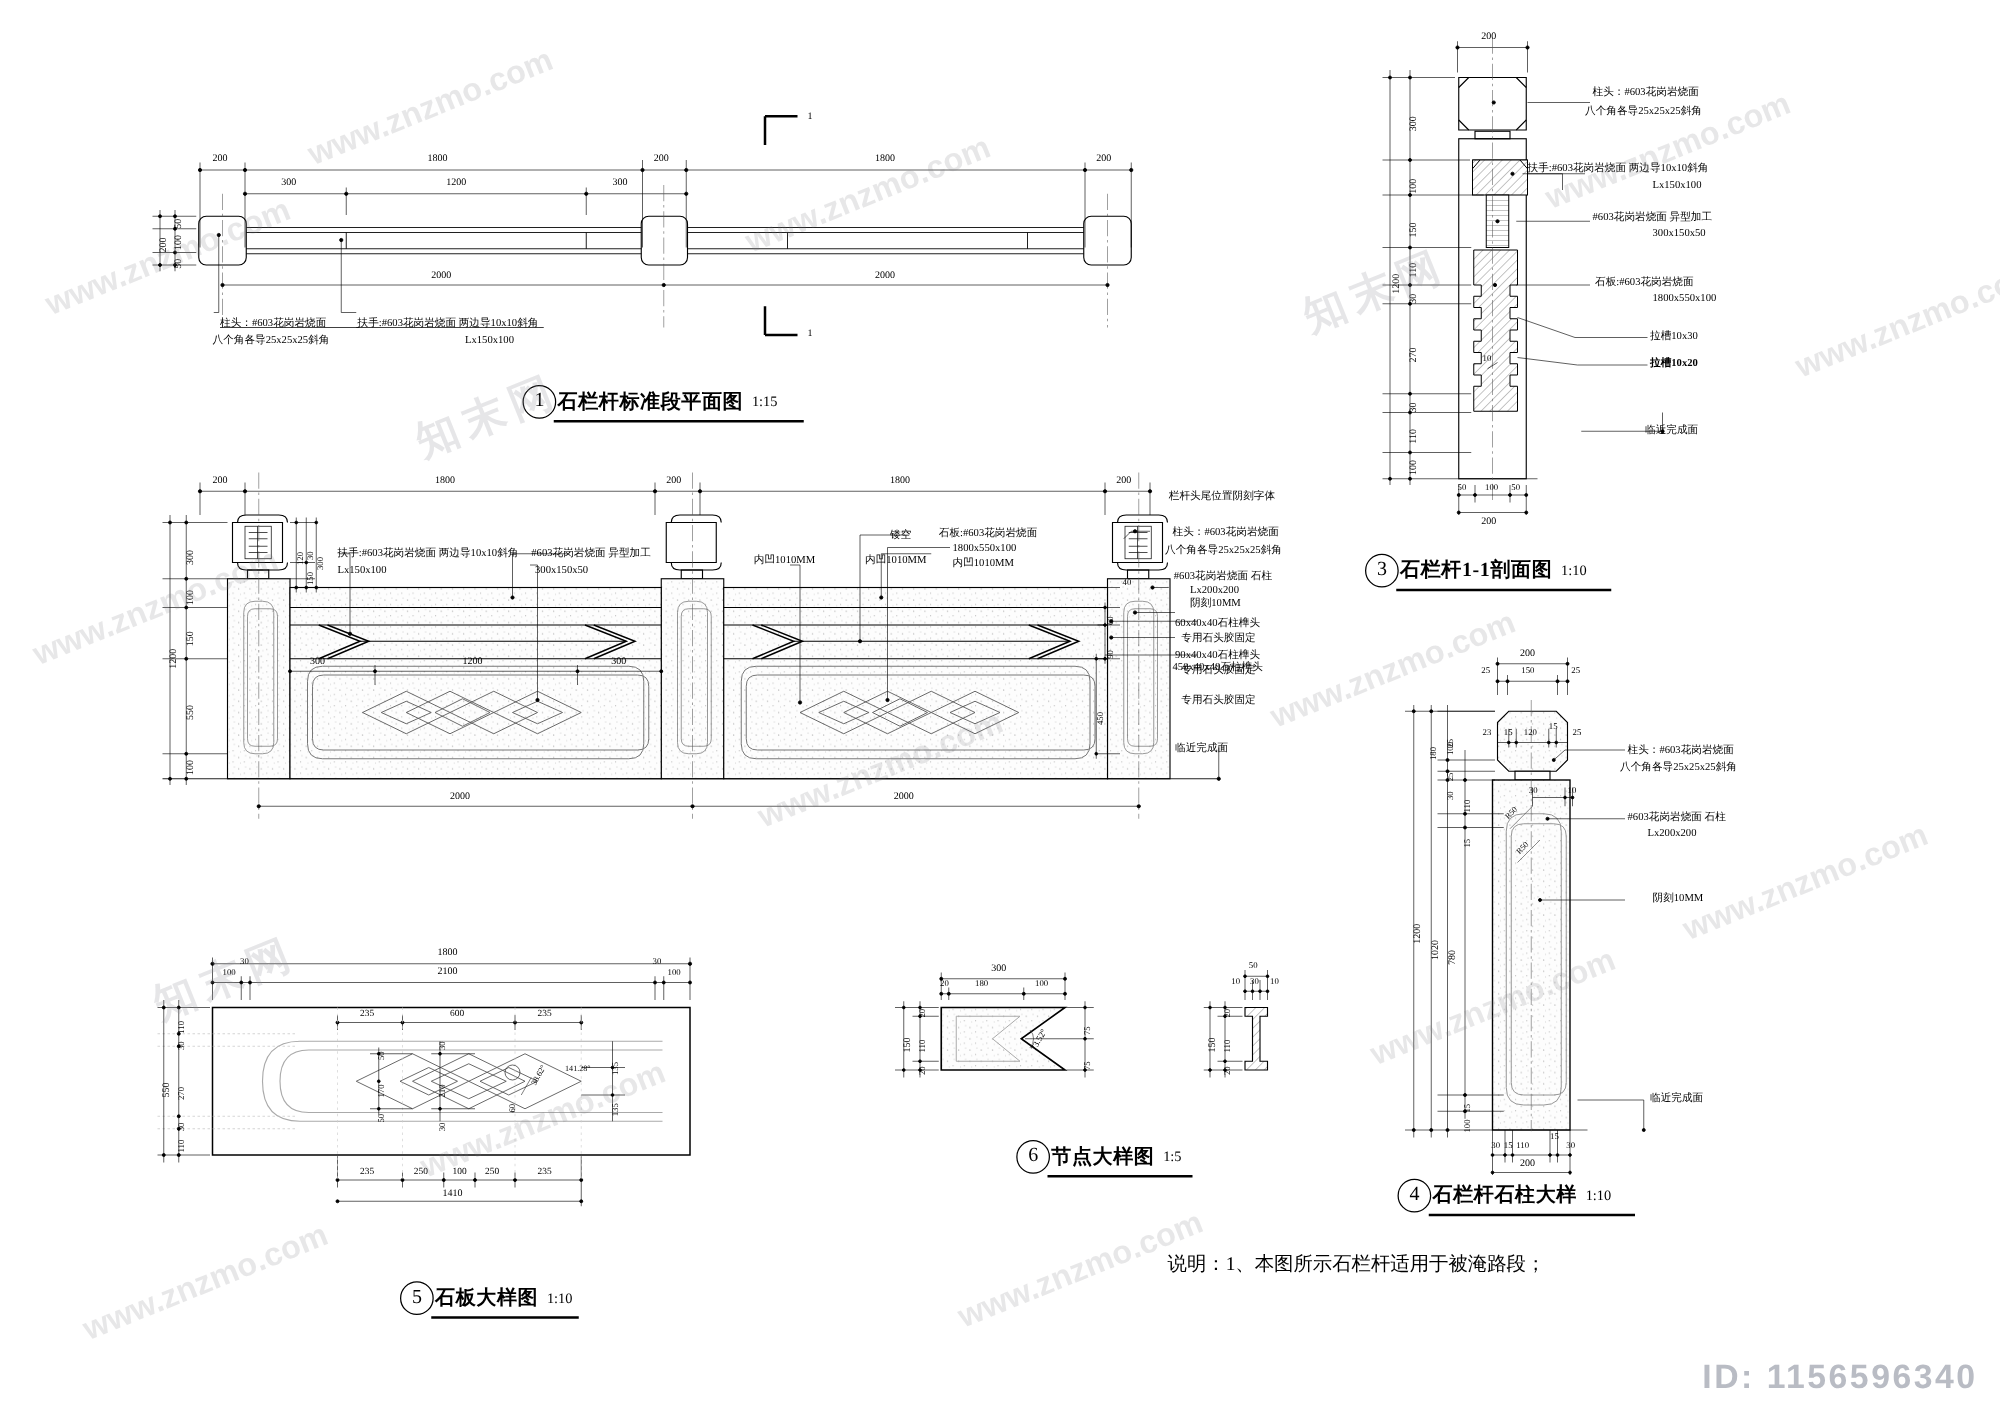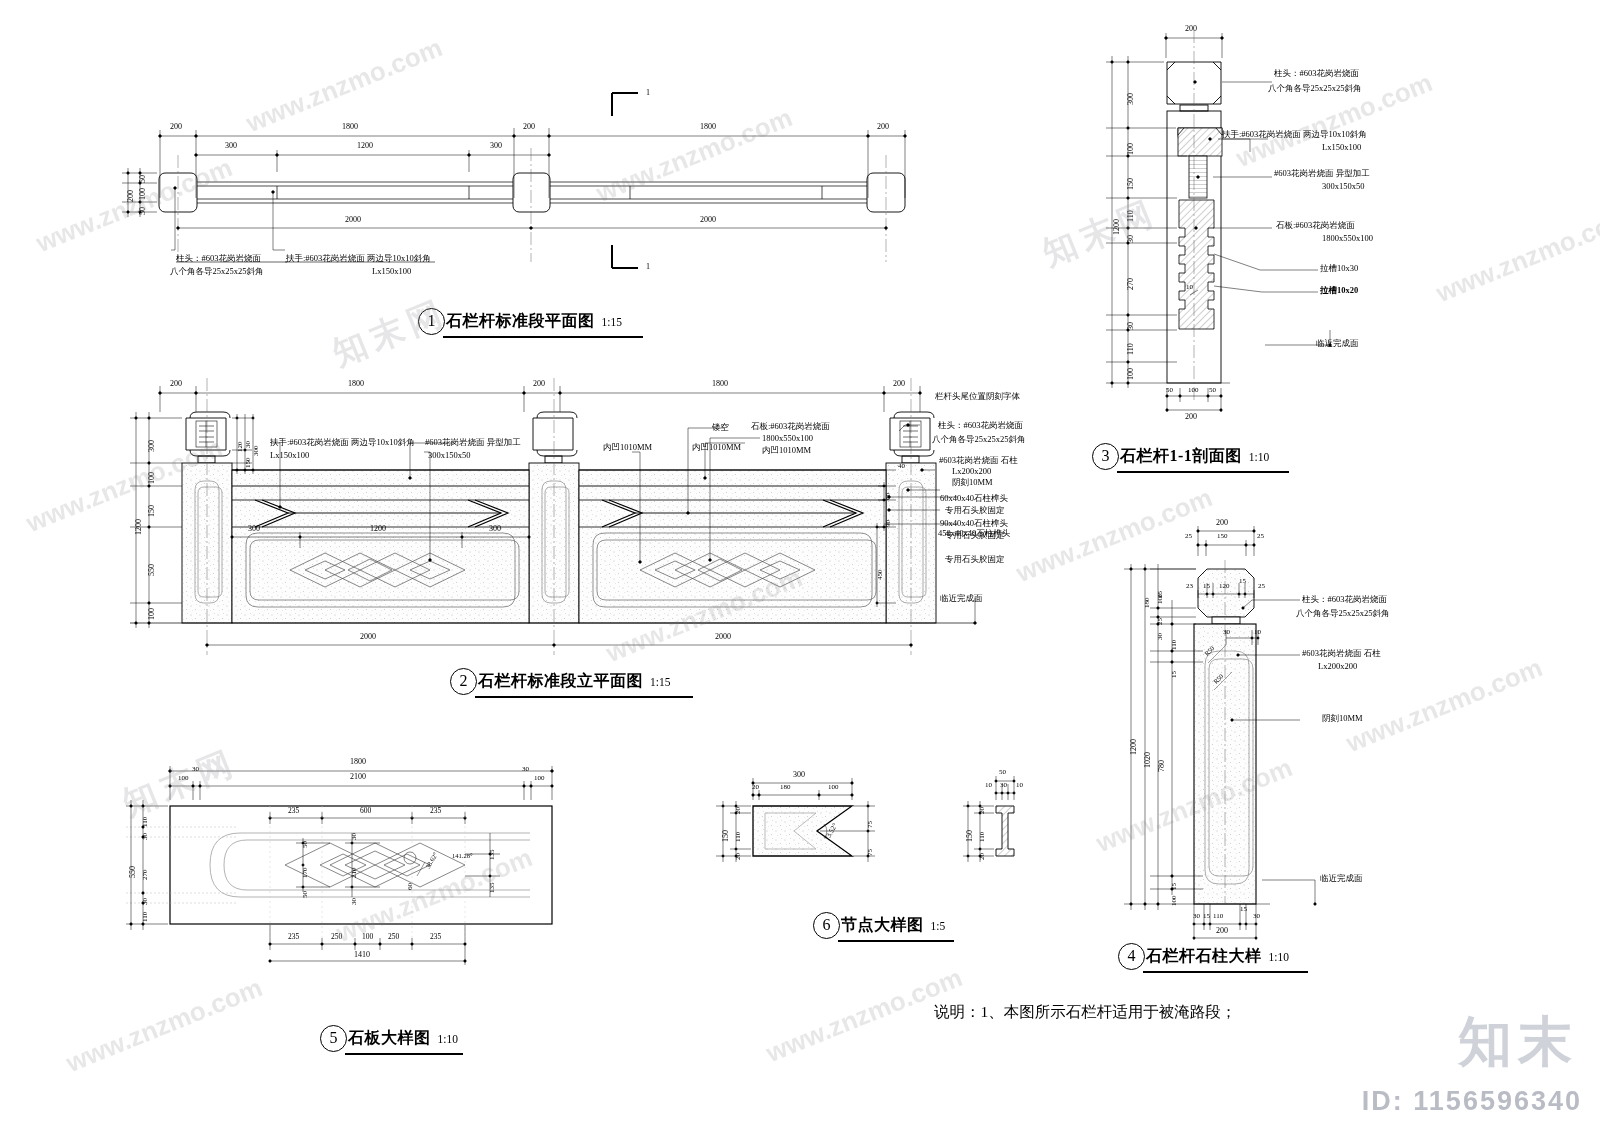--- a/index.html
+++ b/index.html
@@ -1069,24 +1069,20 @@
 <div class="dimv" style="left:978px;top:814px;font-size:7px;">20</div>
 <div class="dimv" style="left:978px;top:842px;font-size:7px;">110</div>
 <div class="dimv" style="left:978px;top:860px;font-size:7px;">20</div>
 <div class="dimv" style="left:965px;top:842px;">150</div>
 
 <div class="ttl" style="left:418px;top:308px;">
   <span class="num">1</span><span class="nm">石栏杆标准段平面图</span><span class="sc">1:15</span>
   <div class="rule" style="margin-left:25px;width:200px;"></div>
 </div>
 
-<div class="ttl" style="left:450px;top:668px;">
-  <span class="num">2</span><span class="nm">石栏杆标准段立平面图</span><span class="sc">1:15</span>
-  <div class="rule" style="margin-left:25px;width:218px;"></div>
-</div>
 
 <div class="ttl" style="left:1092px;top:443px;">
   <span class="num">3</span><span class="nm">石栏杆1-1剖面图</span><span class="sc">1:10</span>
   <div class="rule" style="margin-left:25px;width:172px;"></div>
 </div>
 
 <div class="ttl" style="left:1118px;top:943px;">
   <span class="num">4</span><span class="nm">石栏杆石柱大样</span><span class="sc">1:10</span>
   <div class="rule" style="margin-left:25px;width:165px;"></div>
 </div>
@@ -1113,16 +1109,15 @@
 <div class="wm" style="left:1010px;top:520px;font-size:26px;transform:rotate(-22deg);">www.znzmo.com</div>
 <div class="wm" style="left:1090px;top:790px;font-size:26px;transform:rotate(-22deg);">www.znzmo.com</div>
 <div class="wm" style="left:330px;top:880px;font-size:26px;transform:rotate(-22deg);">www.znzmo.com</div>
 <div class="wm" style="left:760px;top:1000px;font-size:26px;transform:rotate(-22deg);">www.znzmo.com</div>
 <div class="wm" style="left:60px;top:1010px;font-size:26px;transform:rotate(-22deg);">www.znzmo.com</div>
 <div class="wm" style="left:1340px;top:690px;font-size:26px;transform:rotate(-22deg);">www.znzmo.com</div>
 <div class="wm wm-cn" style="left:330px;top:310px;font-size:34px;transform:rotate(-22deg);letter-spacing:6px;">知末网</div>
 <div class="wm wm-cn" style="left:1040px;top:210px;font-size:34px;transform:rotate(-22deg);letter-spacing:6px;">知末网</div>
 <div class="wm wm-cn" style="left:120px;top:760px;font-size:34px;transform:rotate(-22deg);letter-spacing:6px;">知末网</div>
 
-<div class="zhimo">知末</div>
 <div class="idtag">ID: 1156596340</div>
 
 </div>
 
 </body></html>

